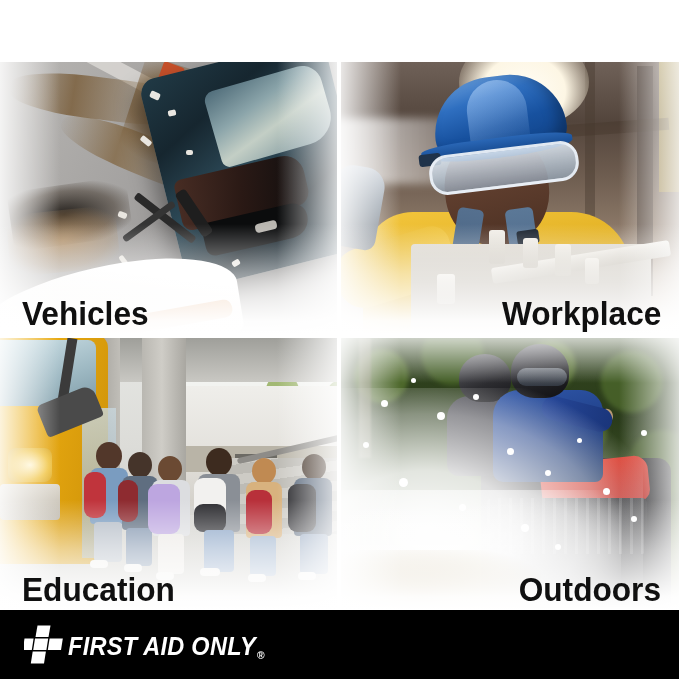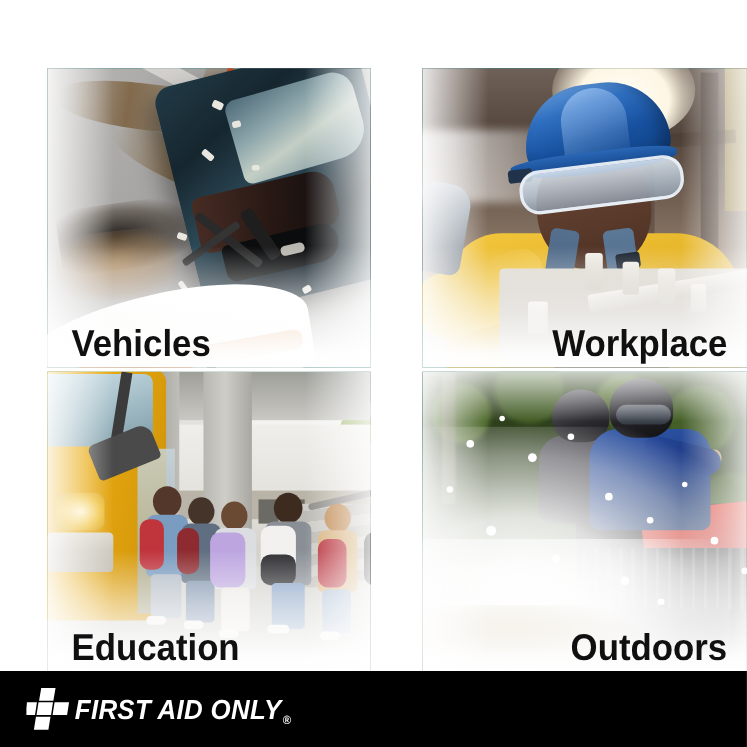--- a/index.html
+++ b/index.html
@@ -50,22 +50,21 @@
     grid-template-columns: 337px 4px 338px;
     grid-template-rows: 272px 4px 272px;
     background: #ffffff;
   }
   .gutter-v { background:#ffffff; }
   .gutter-h { background:#ffffff; grid-column: 1 / -1; }
 
   .tile {
     position: relative;
     overflow: hidden;
-    background: #0f766e;
-    margin-left: 43px;
+    background: #4d7c0f;
   }
   .tile .scene {
     position: absolute;
     inset: 0;
   }
   .tile-label {
     position: absolute;
     bottom: 4px;
     font-family: "Liberation Sans Narrow", "Liberation Sans", sans-serif;
     font-weight: bold;

